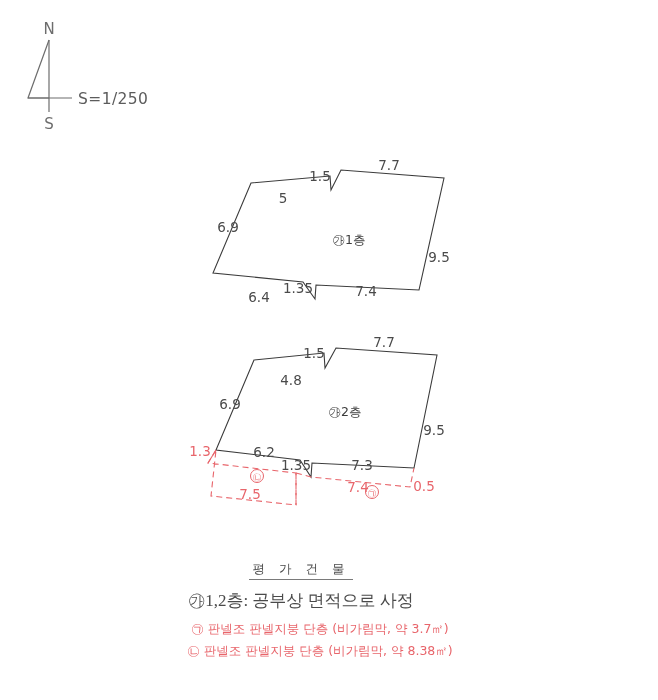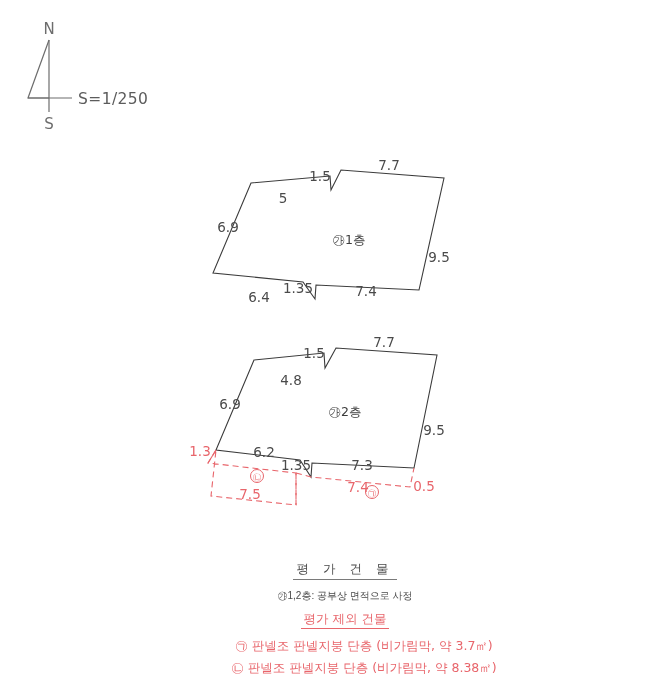--- a/index.html
+++ b/index.html
@@ -88,36 +88,35 @@
     fill: #e8656b;
   }
 
   
   #legend {
     position: absolute;
     left: 0;
     top: 558px;
     width: 602px;
     text-align: center;
-    margin-left: 44px;
   }
   .legend-title {
     font-family: "DejaVu Sans", sans-serif;
     font-size: 12.5px;
     color: #4a4a4a;
     letter-spacing: 5px;
     display: inline-block;
     border-bottom: 1px solid #7a7a7a;
     padding: 0 4px 2px 4px;
     line-height: 1.25;
   }
   .legend-row {
     margin-top: 9px;
-    font-family: Liberation Sans, sans-serif;
-    font-size: 10px;
+    font-family: Liberation Serif, serif;
+    font-size: 17px;
     color: #4a4a4a;
     line-height: 1.4;
   }
   .legend-subtitle {
     margin-top: 8px;
     display: inline-block;
     font-family: "DejaVu Sans", sans-serif;
     font-size: 12.5px;
     color: #e8656b;
     border-bottom: 1px solid #e8656b;
@@ -232,20 +231,17 @@
         <circle class="marker-circle" cx="372" cy="492" r="6.5"></circle>
         <text class="marker-text" x="372" y="495.5" text-anchor="middle">㉠</text>
       </g>
     </g>
 
   </svg>
 
   <div id="legend">
     <div class="legend-title">평 가 건 물</div>
     <div class="legend-row">㉮1,2층: 공부상 면적으로 사정</div>
-    <div>
-      <span class="legend-subtitle">평가 제외 건물</span>
-    </div>
     <div class="legend-red-row">㉠ 판넬조 판넬지붕 단층 (비가림막, 약 3.7㎡)</div>
     <div class="legend-red-row" style="margin-top:2px;">㉡ 판넬조 판넬지붕 단층 (비가림막, 약 8.38㎡)</div>
   </div>
 
 </div>
 
 </body></html>

